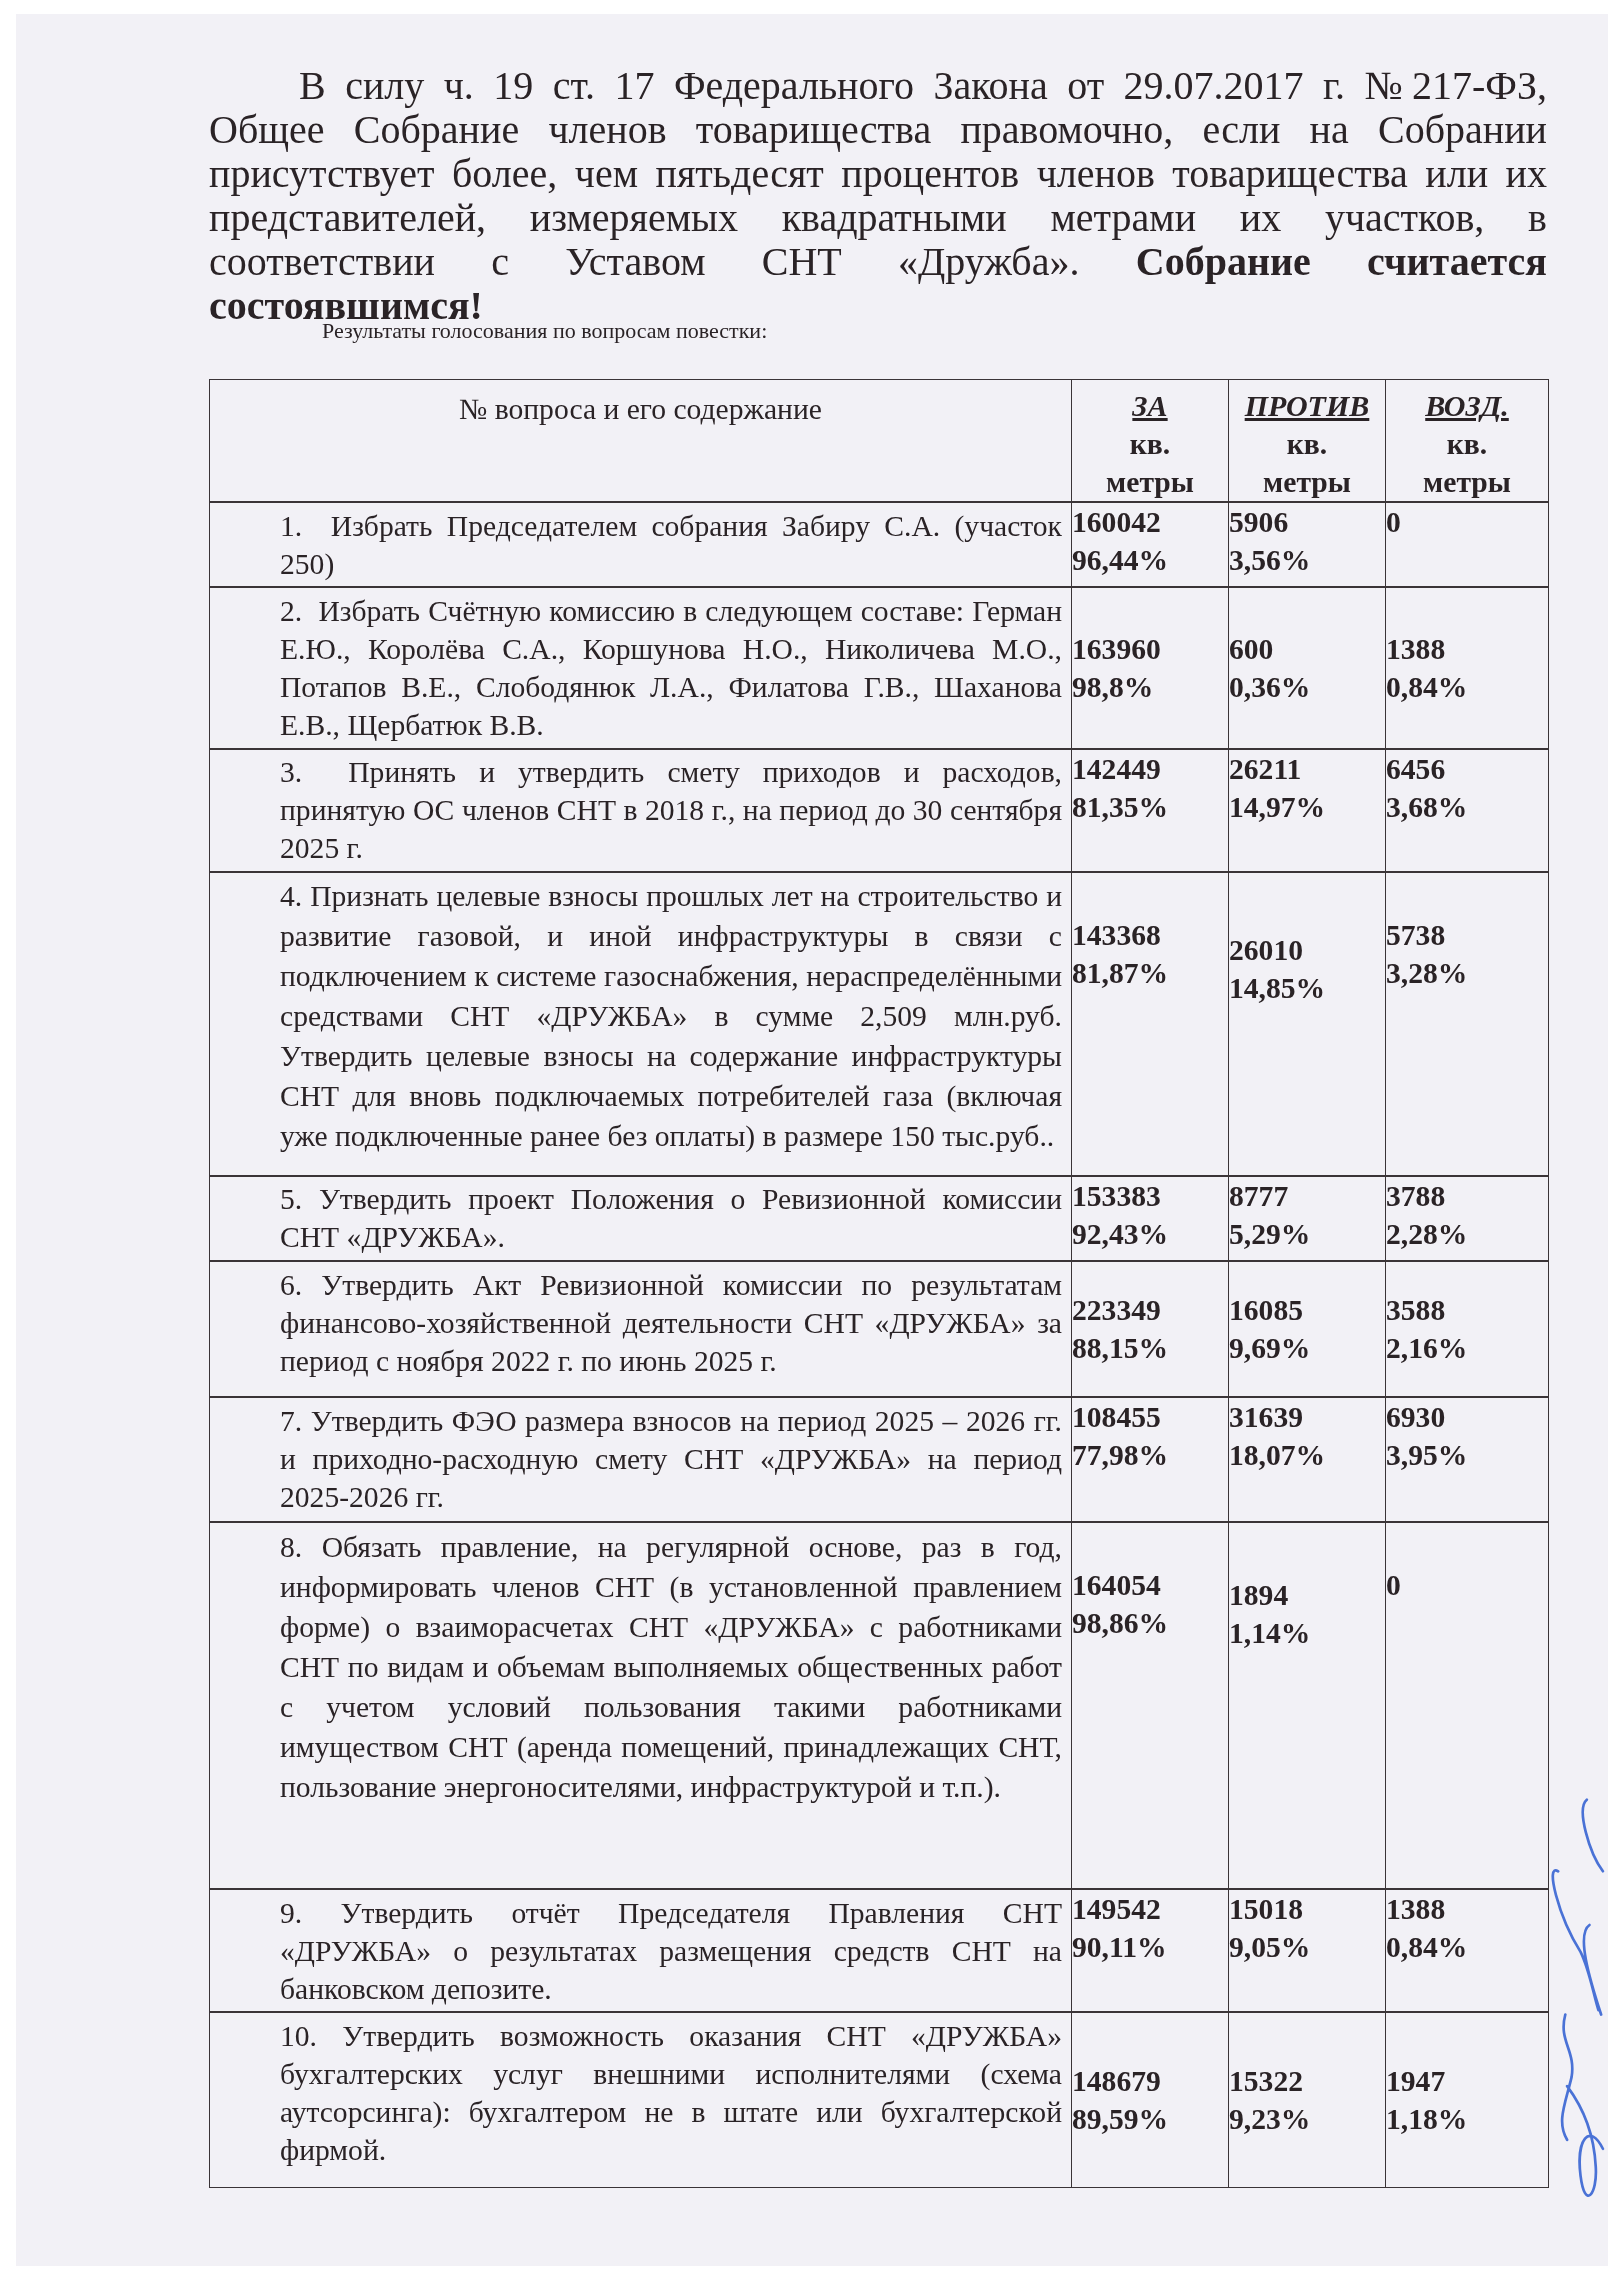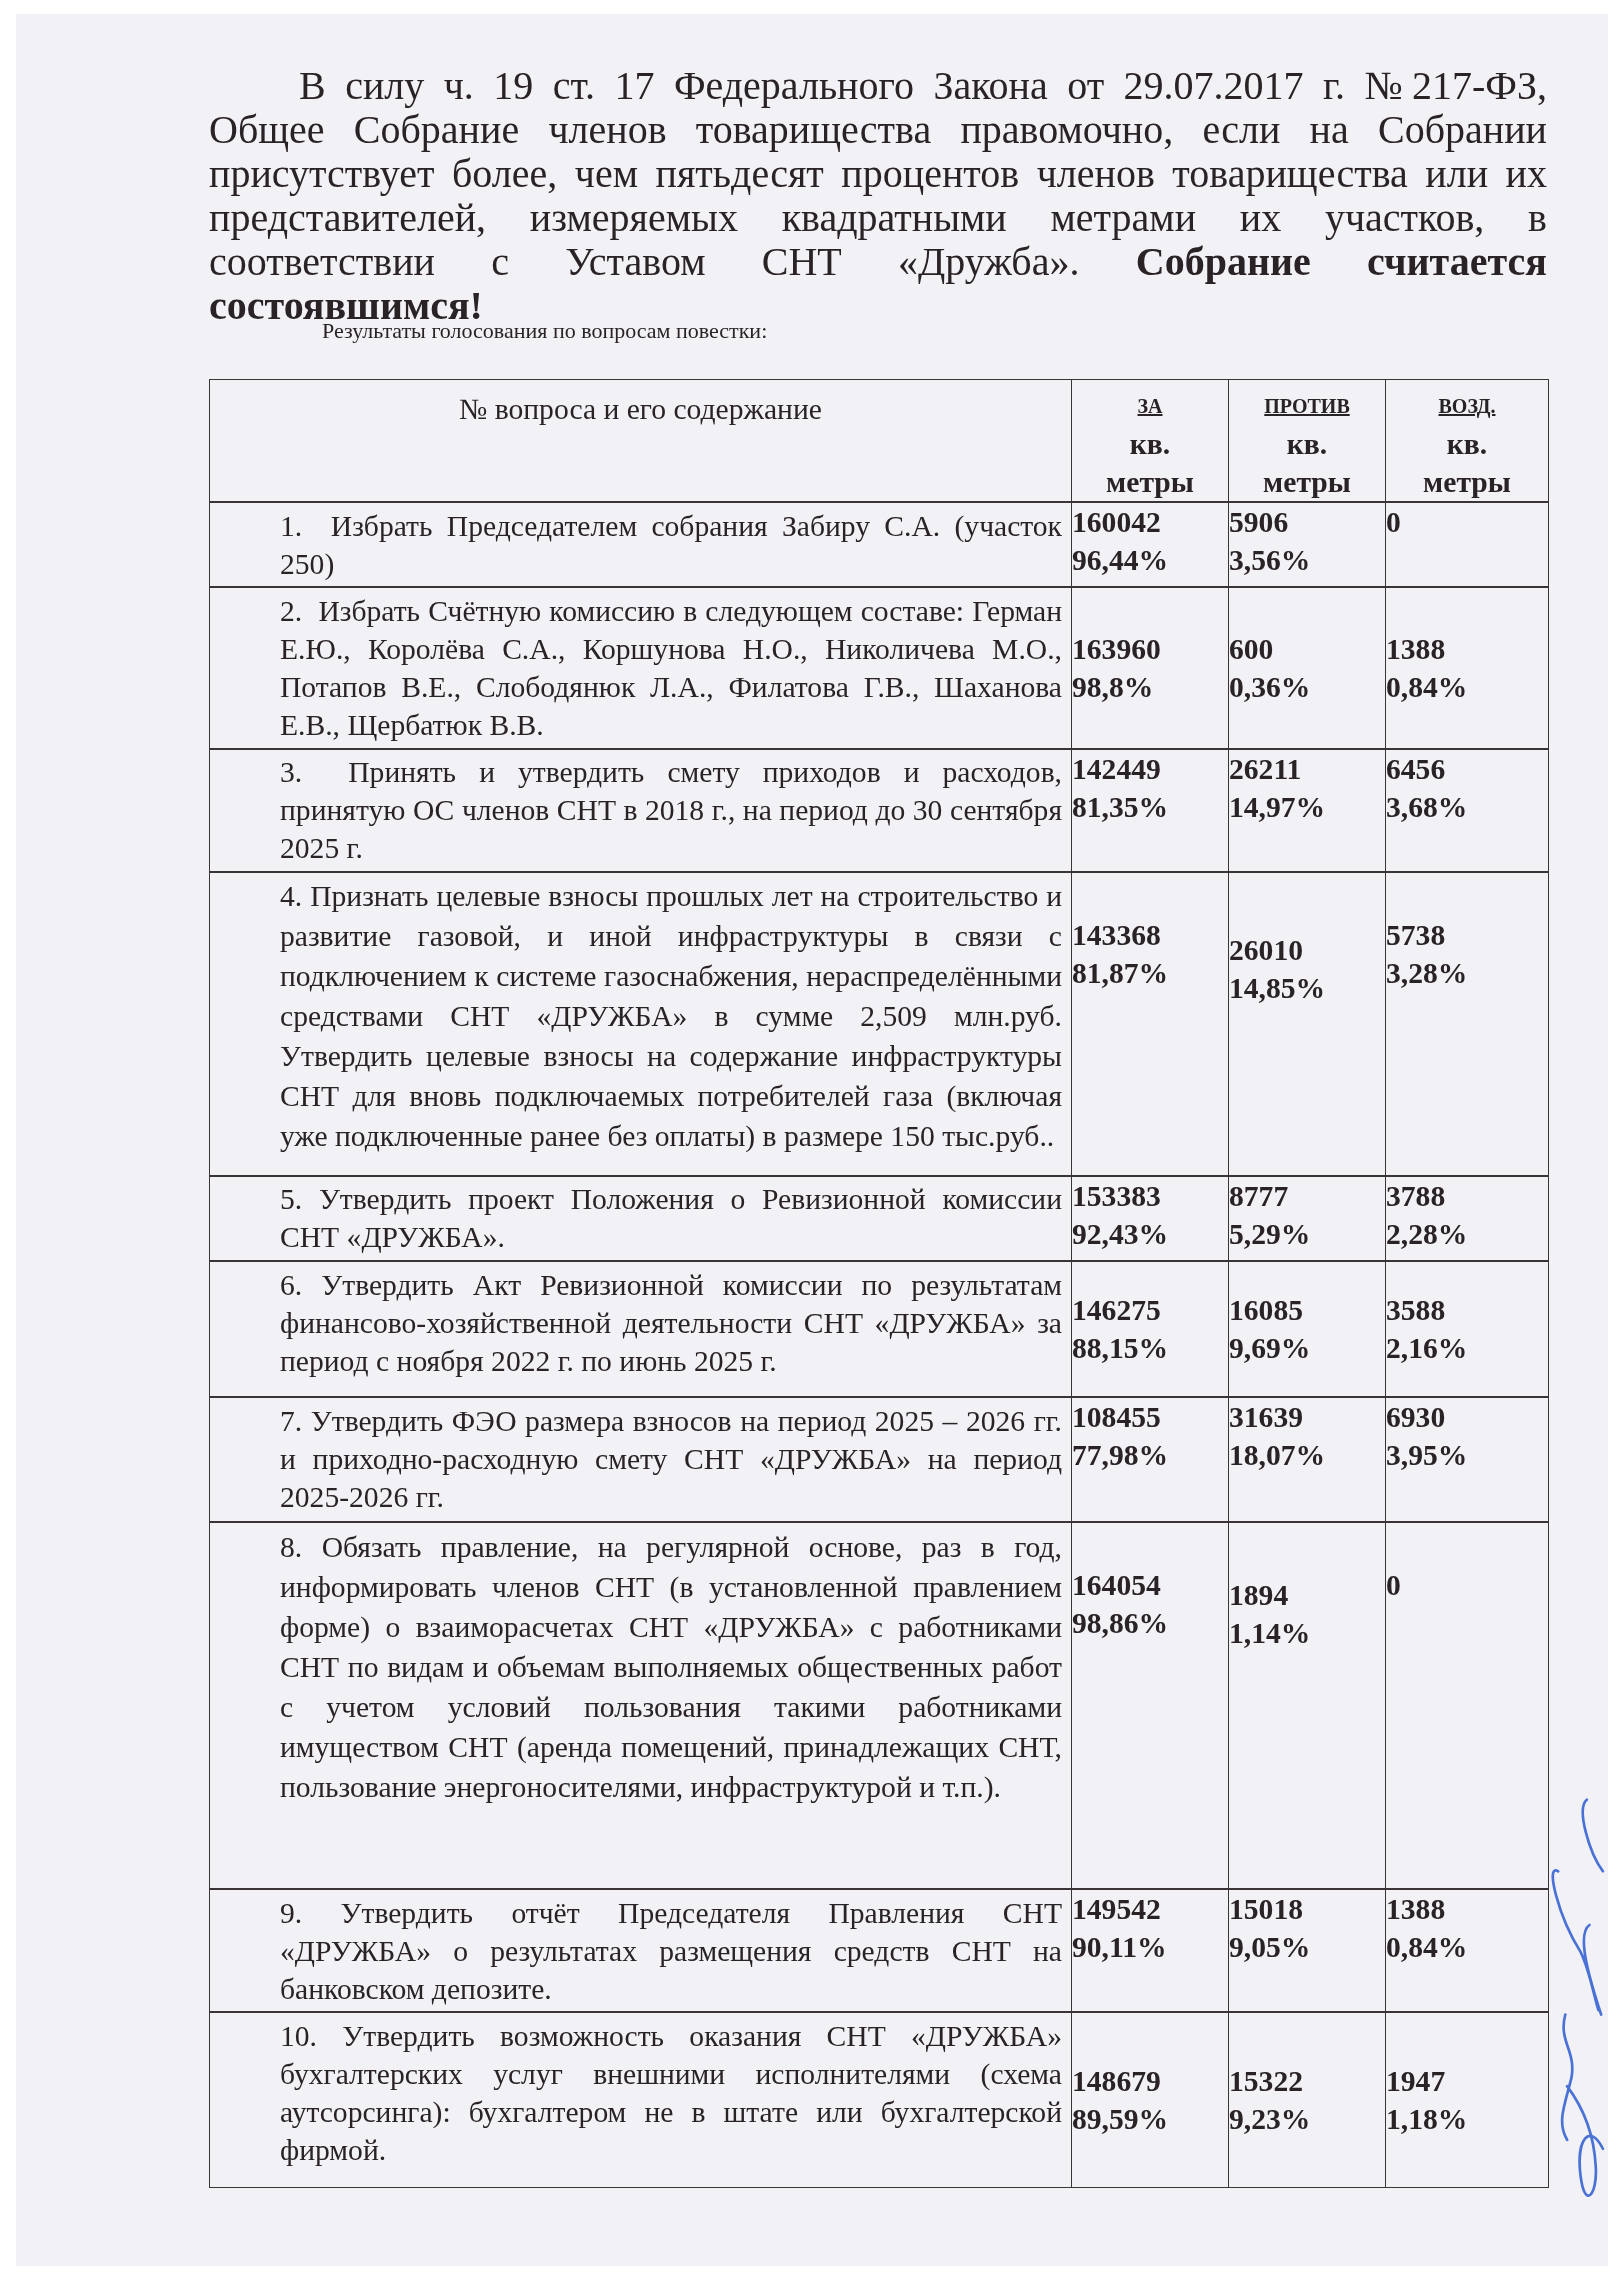--- a/index.html
+++ b/index.html
@@ -26,21 +26,21 @@
   table.votes td, table.votes th {
     border: 1.8px solid #3a3437; vertical-align: top; padding: 0;
   }
   table.votes tr.row > td { border-top: 2.7px solid #3a3437; }
   col.c-text { width: 862px; }
   col.c-za { width: 157px; }
   col.c-pr { width: 157px; }
   col.c-vz { width: 163px; }
   .h-text { text-align: center; font-weight: normal; padding-top: 10.7px !important; line-height: 36px; }
   .h-vote { text-align: center; font-weight: bold; line-height: 38px; padding-top: 7.2px !important; }
-  .h-vote .big { text-decoration: underline; font-size: 20px; display: block; }
+  .h-vote .big { font-style: italic; text-decoration: underline; font-size: 30px; display: block; }
   .h-vote .unit { display: block; }
   .q-text {
     text-align: justify; line-height: 38px; padding: 3.6px 9px 3.6px 70px !important;
     text-indent: 0;
   }
   .q-cell { text-align: left; font-weight: bold; line-height: 38px; }
   .q-cell span { display: block; }
   .signature { position: absolute; left: 1540px; top: 1746px; width: 90px; height: 537px; }
 </style>
 </head>
@@ -158,21 +158,21 @@
         </td>
     <td class="q-cell">
           <span>3788</span>
           <span>2,28%</span>
         </td>
   </tr>
 
   <tr class="row" style="height:136px;">
     <td class="q-text"><span>6.</span> <span>Утвердить Акт Ревизионной комиссии по результатам финансово-хозяйственной деятельности СНТ «ДРУЖБА» за период с ноября 2022 г. по июнь 2025 г.</span></td>
     <td class="q-cell" style="vertical-align:middle;">
-          <span>146275</span>
+          <span>223349</span>
           <span>88,15%</span>
         </td>
     <td class="q-cell" style="vertical-align:middle;">
           <span>16085</span>
           <span>9,69%</span>
         </td>
     <td class="q-cell" style="vertical-align:middle;">
           <span>3588</span>
           <span>2,16%</span>
         </td>

